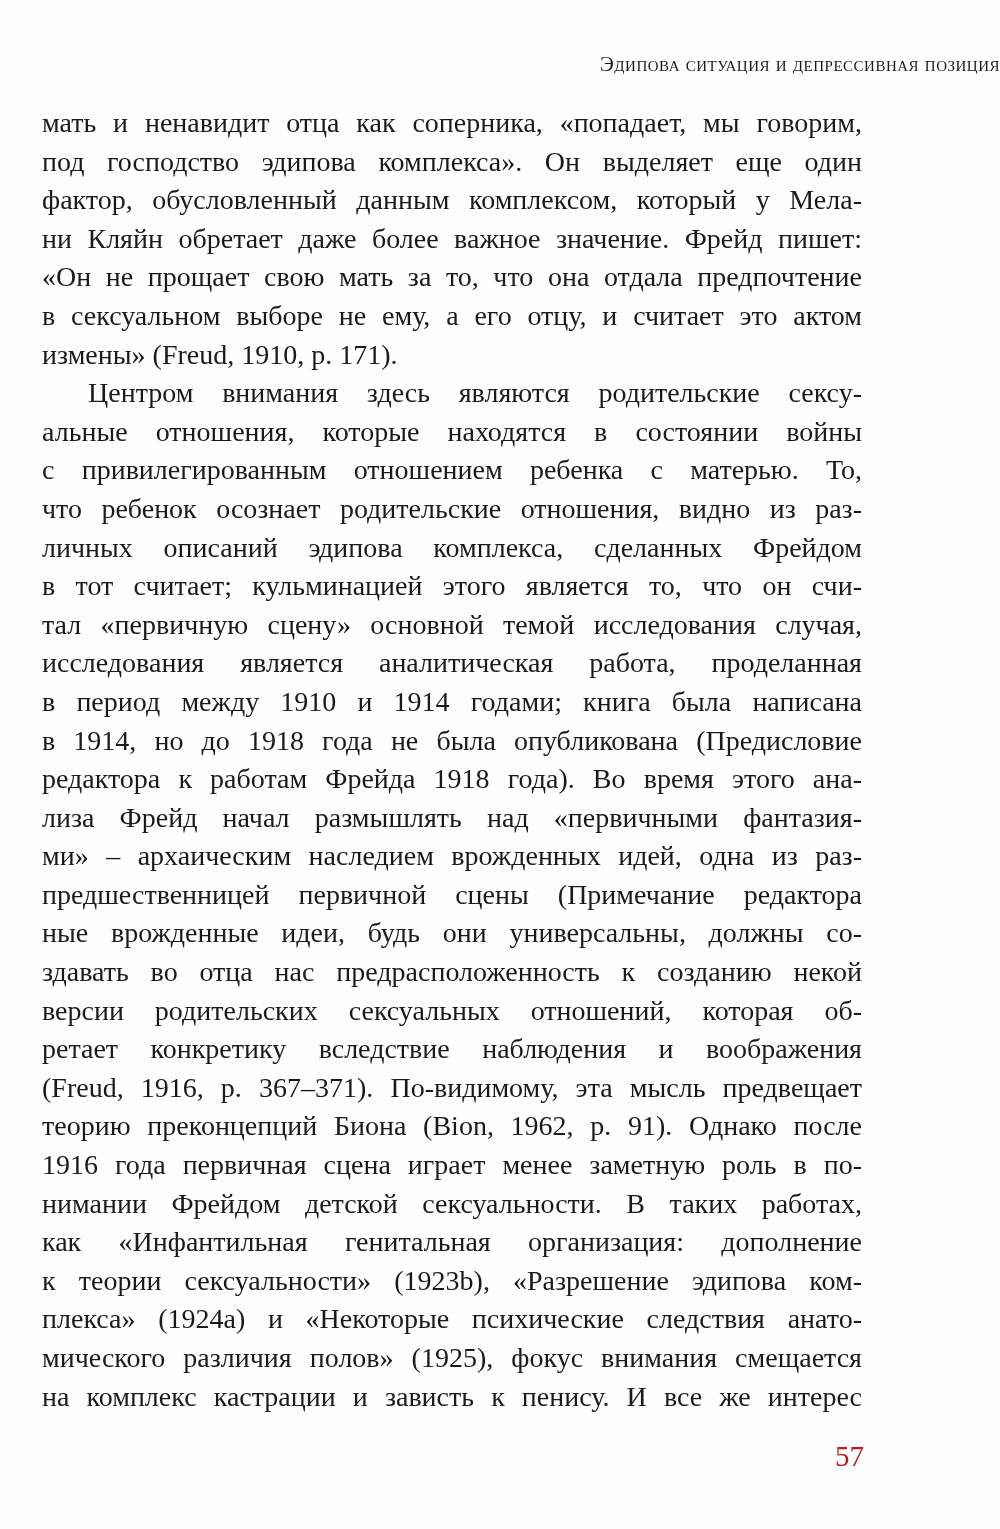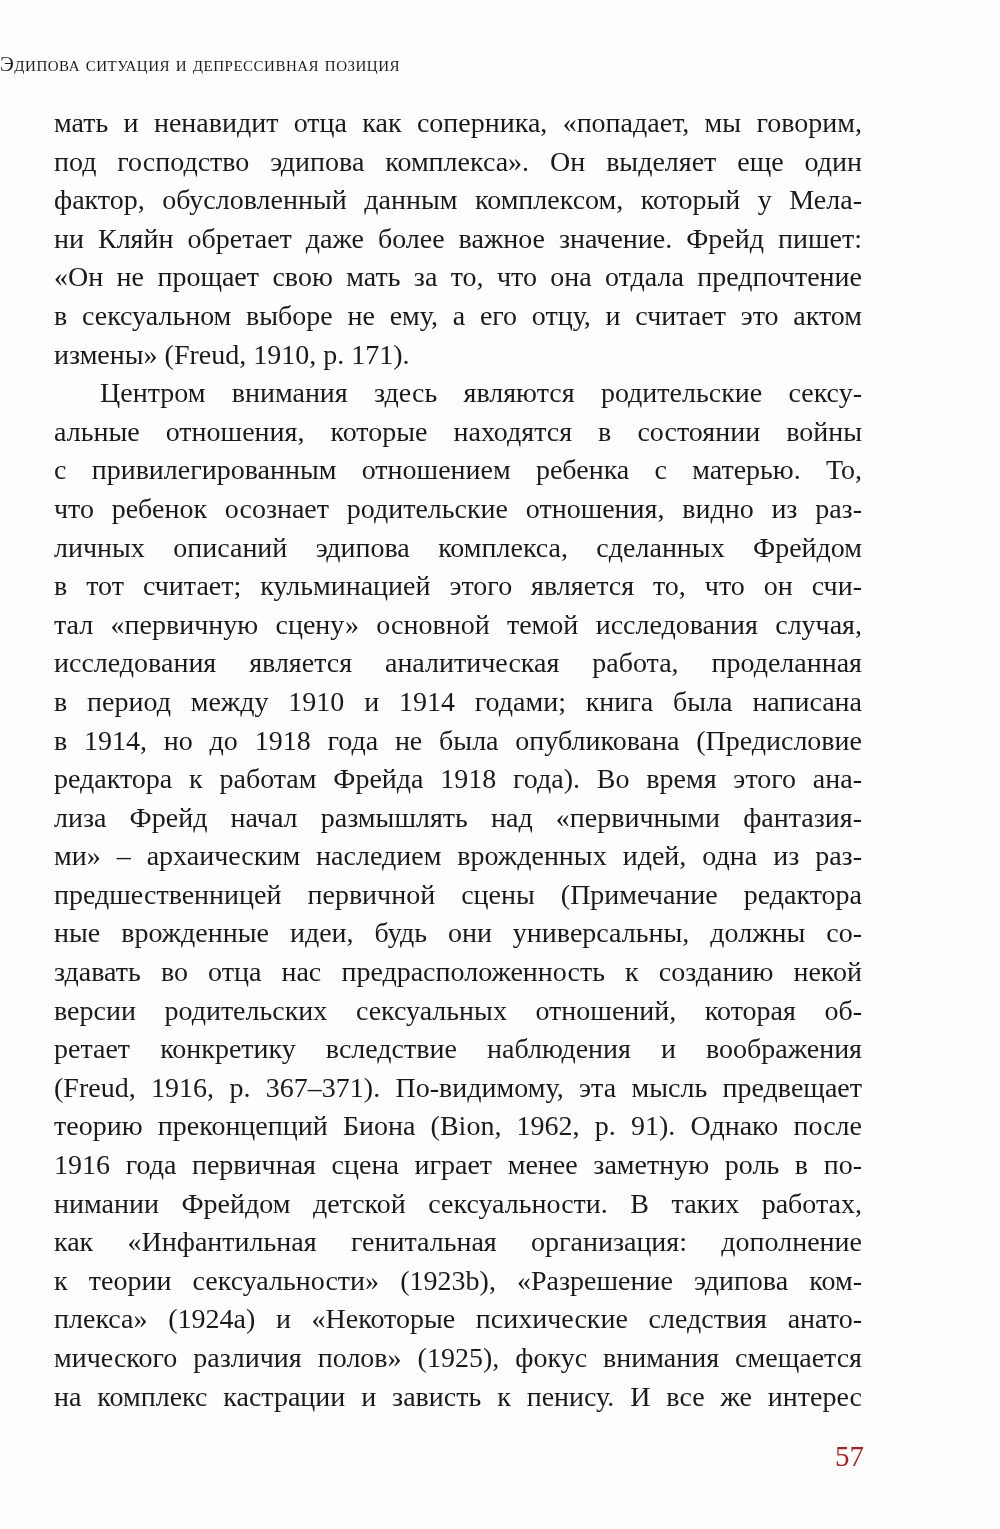--- a/index.html
+++ b/index.html
@@ -1,23 +1,23 @@
 <!DOCTYPE html>
 <html><head>
 <meta charset="utf-8">
 <style>
   html, body { margin: 0; padding: 0; background: #ffffff; }
   body { width: 1000px; height: 1529px; position: relative; overflow: hidden;
     font-family: "Liberation Serif", "DejaVu Serif", serif; color: #1a1a1a; }
   .page { position: absolute; left: 0; top: 0; width: 1000px; height: 1529px; background: #fefefe; }
-  .running-head { position: absolute; top: 52px; left: 0; width: 1000px; text-align: left;
+  .running-head { position: absolute; top: 52px; left: 0; width: 1000px; text-align: right;
     font-size: 21px; letter-spacing: 0.5px; font-variant: small-caps; color: #1a1a1a; }
   .body-text { position: absolute; left: 42px; top: 104px; width: 820px; }
   .line { height: 38.6px; line-height: 38.6px; font-size: 28px; white-space: nowrap;
-    text-align: justify; text-align-last: justify; overflow: hidden; margin-left: 12px; }
+    text-align: justify; text-align-last: justify; overflow: hidden; }
   .line.last { text-align-last: left; }
   .line.indent { padding-left: 46px; }
   .page-number { position: absolute; top: 1440px; right: 136px; font-size: 29px; color: #b91c1c; }
 </style>
 </head>
 <body>
 
 <div class="page">
   <div class="running-head">Эдипова ситуация и депрессивная позиция</div>
   <div class="body-text" id="body-text">

